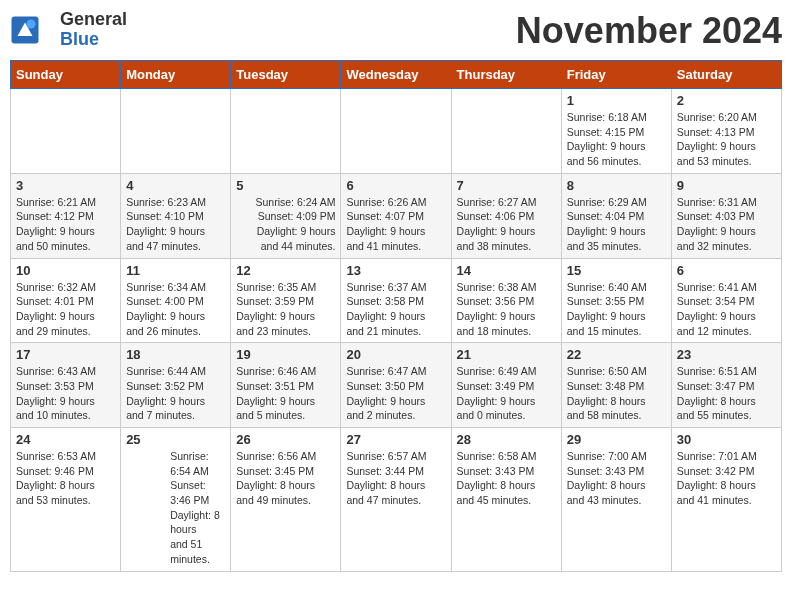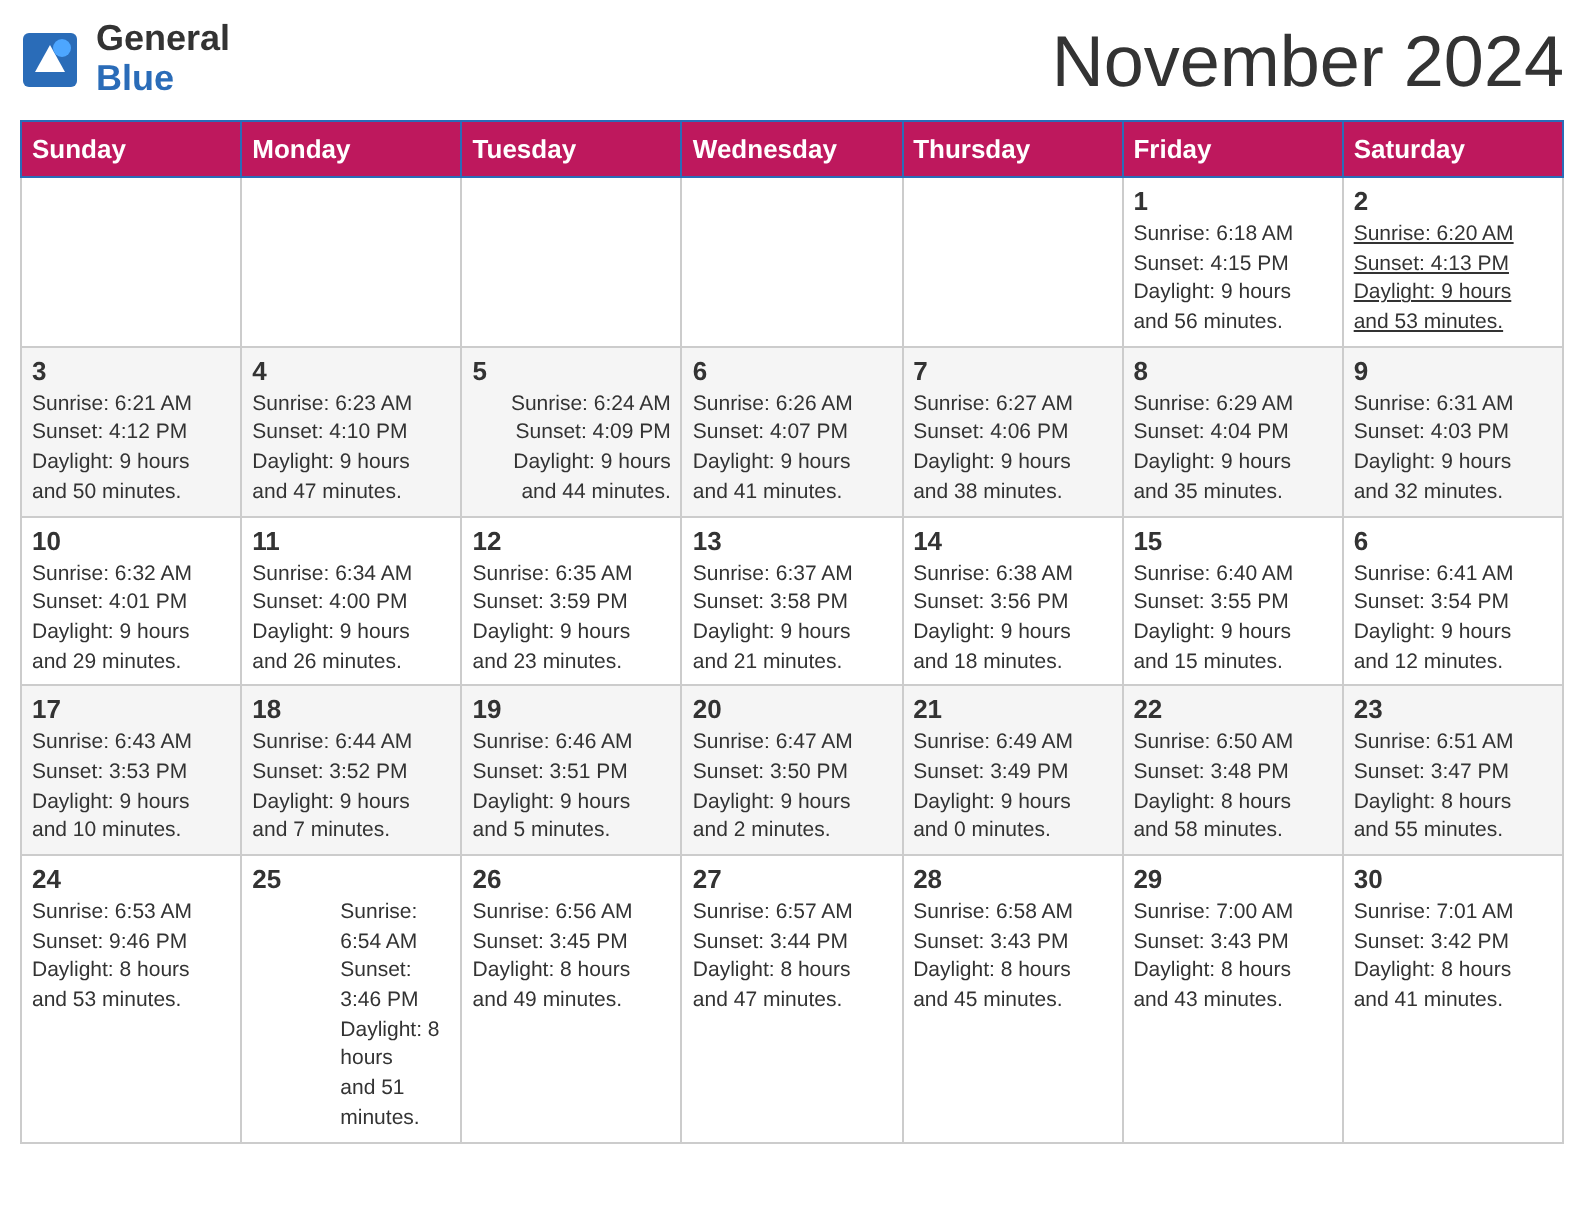--- a/index.html
+++ b/index.html
@@ -12,21 +12,21 @@
     }
     .header-area {
       display: flex;
       align-items: flex-start;
       justify-content: space-between;
       margin-bottom: 8px;
     }
     .logo {
       display: flex;
       align-items: center;
-      gap: 8px;
+      gap: 20px;
     }
     .logo-text {
       display: flex;
       flex-direction: column;
       line-height: 1.1;
     }
     .logo-general {
       font-size: 18px;
       font-weight: bold;
       color: #333;
@@ -38,34 +38,34 @@
     }
     .logo-icon {
       width: 30px;
       height: 30px;
     }
     .title-area {
       text-align: right;
     }
     .month-title {
       font-size: 36px;
-      font-weight: normal;
+      font-weight: bold;
       color: #333;
     }
     .location-title {
       font-size: 16px;
       color: #555;
     }
     .calendar {
       width: 100%;
       border-collapse: collapse;
       font-size: 11px;
     }
     .calendar th {
-      background-color: #be185d;
+      background-color: #c2410c;
       color: #fff;
       text-align: left;
       padding: 6px 5px;
       font-size: 13px;
       font-weight: bold;
       border: 1px solid #2a6cb8;
     }
     .calendar td {
       border: 1px solid #ccc;
       vertical-align: top;
@@ -134,21 +134,21 @@
         <td class="empty-cell"></td>
         <td>
           <span class="day-number">1</span>
           <div class="day-info" style="white-space: pre-line;">Sunrise: 6:18 AM
 Sunset: 4:15 PM
 Daylight: 9 hours
 and 56 minutes.</div>
         </td>
         <td>
           <span class="day-number">2</span>
-          <div class="day-info" style="white-space: pre-line; text-decoration: underline;">Sunrise: 6:20 AM
+          <div class="day-info" style="white-space: pre-line;">Sunrise: 6:20 AM
 Sunset: 4:13 PM
 Daylight: 9 hours
 and 53 minutes.</div>
         </td>
       </tr>
       <tr>
         <td>
           <span class="day-number">3</span>
           <div class="day-info" style="white-space: pre-line;">Sunrise: 6:21 AM
 Sunset: 4:12 PM

